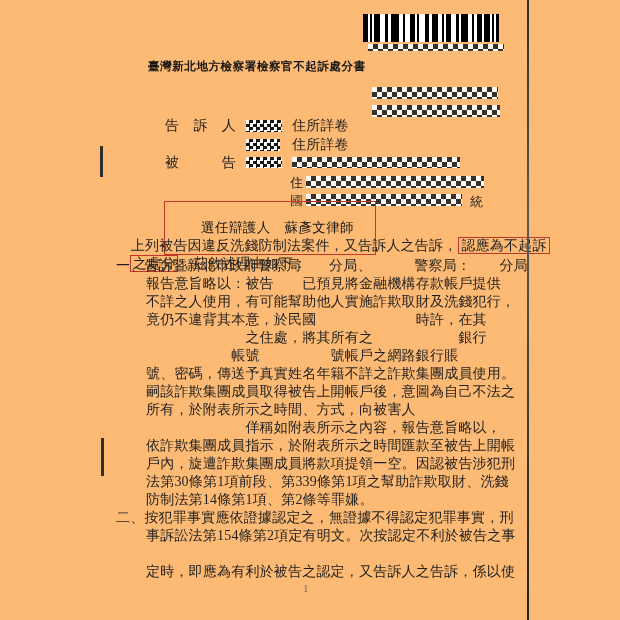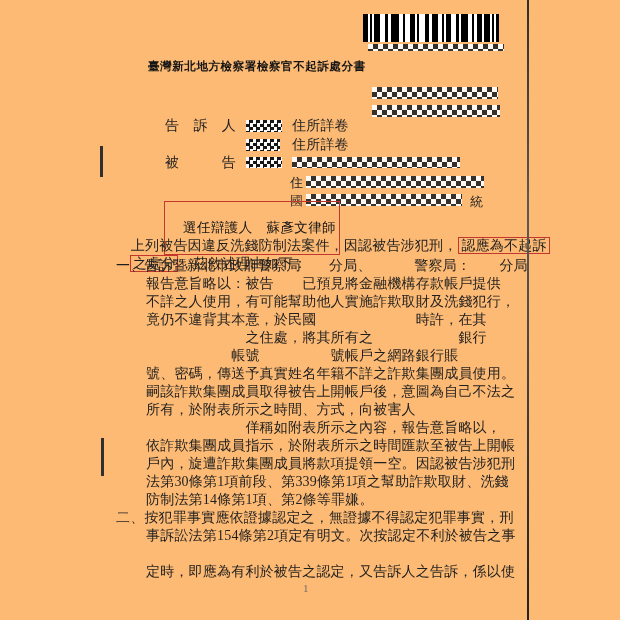--- a/index.html
+++ b/index.html
@@ -25,21 +25,21 @@
   }
   .red-box{
     display:inline-block;
     border:1.6px solid var(--red);
     padding:0 2px; margin:-2px 1px;
     line-height:15px;
   }
   .red-box-line{
     position:absolute;
     border:1.6px solid var(--red);
-    padding:1px 3px;
+    padding:1px 21px;
     font-size:13.5px; letter-spacing:.4px; white-space:pre;
     color:#161616;
   }
   .mosaic{
     position:absolute;
     background:repeating-conic-gradient(#161616 0% 25%, #fafafa 0% 50%) 0 0/7px 7px;
   }
   .mosaic.sparse{
     background:repeating-conic-gradient(#242424 0% 25%, #ffffff 0% 50%) 0 0/10px 10px;
     opacity:.92;
@@ -96,21 +96,21 @@
 
   <div class="small-char" style="left:290px;top:192px;opacity:.85">國</div>
   <div class="mosaic sparse" style="left:306px;top:194px;width:156px;height:12px"></div>
   <div class="small-char" style="left:470px;top:193px">統</div>
 
   <div class="red-box-line" style="left:164px;top:201px">
     <span>選任辯護人　蘇彥文律師</span>
   </div>
 
   <div class="line" style="left:116px;top:222px">
-    <span>上列被告因違反洗錢防制法案件，因認被告涉犯刑，</span><span class="red-box">認應為不起訴</span>
+    <span>上列被告因違反洗錢防制法案件，又告訴人之告訴，</span><span class="red-box">認應為不起訴</span>
   </div>
   <div class="line" style="left:114px;top:240px">
     <span class="red-box">之處分</span><span>，茲敘述理由如下：</span>
   </div>
 
   <div class="line" style="left:116px;top:258px">一、告訴暨新北市政府警察局　　分局、　　　警察局：　　分局</div>
   <div class="line" style="left:146px;top:276px">報告意旨略以：被告　　已預見將金融機構存款帳戶提供</div>
   <div class="line" style="left:146px;top:294px">不詳之人使用，有可能幫助他人實施詐欺取財及洗錢犯行，</div>
   <div class="line" style="left:146px;top:312px">竟仍不違背其本意，於民國　　　　　　　時許，在其</div>
   <div class="line" style="left:146px;top:330px">　　　　　　　之住處，將其所有之　　　　　　銀行</div>

